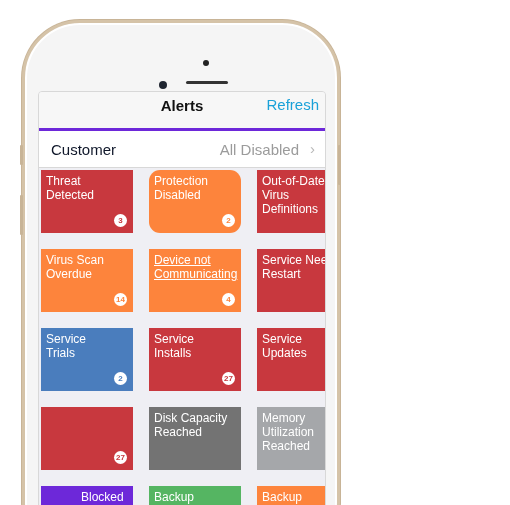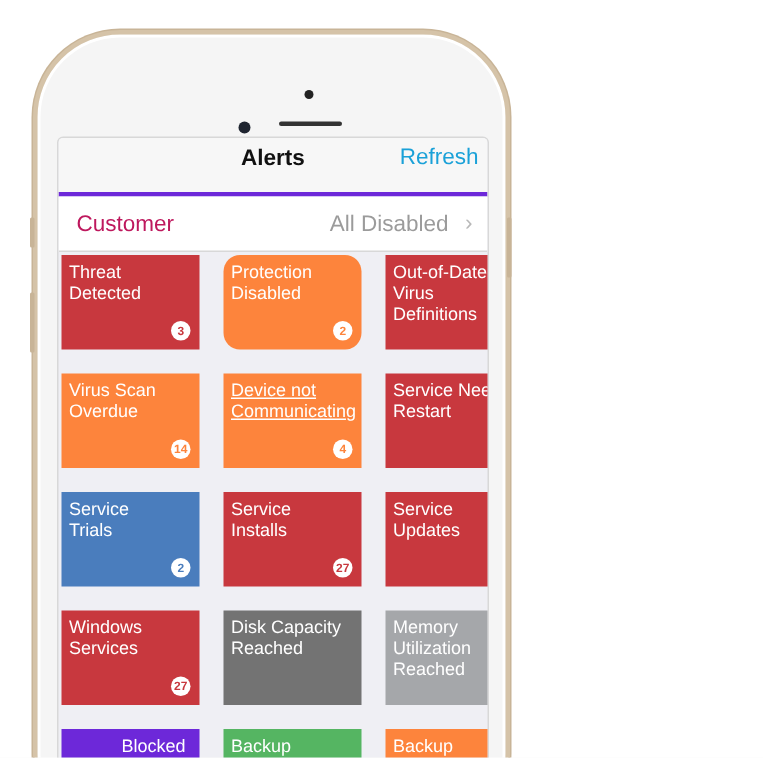--- a/index.html
+++ b/index.html
@@ -15,21 +15,21 @@
   .sensor { position:absolute; left:178px; top:37px; width:6px; height:6px; border-radius:50%; background:#222; }
   .speaker { position:absolute; left:161px; top:58px; width:42px; height:3px; border-radius:2px; background:#333; }
   .screen {
     position:absolute; left:38px; top:91px; width:286px; height:420px;
     background:#efeff4; border:1px solid #d8d8d8; border-radius:4px 4px 0 0; overflow:hidden;
   }
   .navbar { height:36px; background:#f7f7f7; border-bottom:3px solid #6d28d9; position:relative; }
   .nav-title { position:absolute; left:0; right:0; top:5px; text-align:center; font-size:15px; font-weight:bold; color:#111; }
   .nav-refresh { position:absolute; right:6px; top:4px; font-size:15px; color:#1aa1d8; cursor:pointer; }
   .customer-row { height:36px; background:#ffffff; border-bottom:1px solid #d8d8d8; position:relative; }
-  .customer-label { position:absolute; left:12px; top:10px; font-size:15px; color:#be185d; }
+  .customer-label { position:absolute; left:12px; top:10px; font-size:15px; color:#0f172a; }
   .customer-value { position:absolute; right:26px; top:10px; font-size:15px; color:#9b9b9b; }
   .chev { position:absolute; right:10px; top:9px; font-size:15px; color:#b8b8b8; }
   .grid {
     position:absolute; left:2px; top:78px;
     display:grid; grid-template-columns:92px 92px 92px; grid-auto-rows:63px; gap:16px;
   }
   .tile { position:relative; color:#fff; font-size:12px; line-height:14px; padding:4px 5px; box-sizing:border-box; cursor:pointer; }
   .tile .label { display:block; white-space:pre-line; }
   .badge {
     position:absolute; right:6px; bottom:6px; min-width:13px; height:13px; padding:0 1px;
@@ -99,22 +99,20 @@
         <span class="label">Service
 Installs</span>
         <span class="badge" style="color: rgb(200, 56, 62);">27</span>
       </div>
       <div class="tile" style="background: rgb(200, 56, 62);">
         <span class="label">Service
 Updates</span>
         <span class="badge" style="color: rgb(200, 56, 62);">4</span>
       </div>
       <div class="tile" style="background: rgb(200, 56, 62);">
-        <span class="label">Windows
-Services</span>
         <span class="badge" style="color: rgb(200, 56, 62);">27</span>
       </div>
       <div class="tile" style="background: #737373;">
         <span class="label">Disk Capacity
 Reached</span>
       </div>
       <div class="tile" style="background: rgb(165, 167, 170);">
         <span class="label">Memory
 Utilization
 Reached</span>

